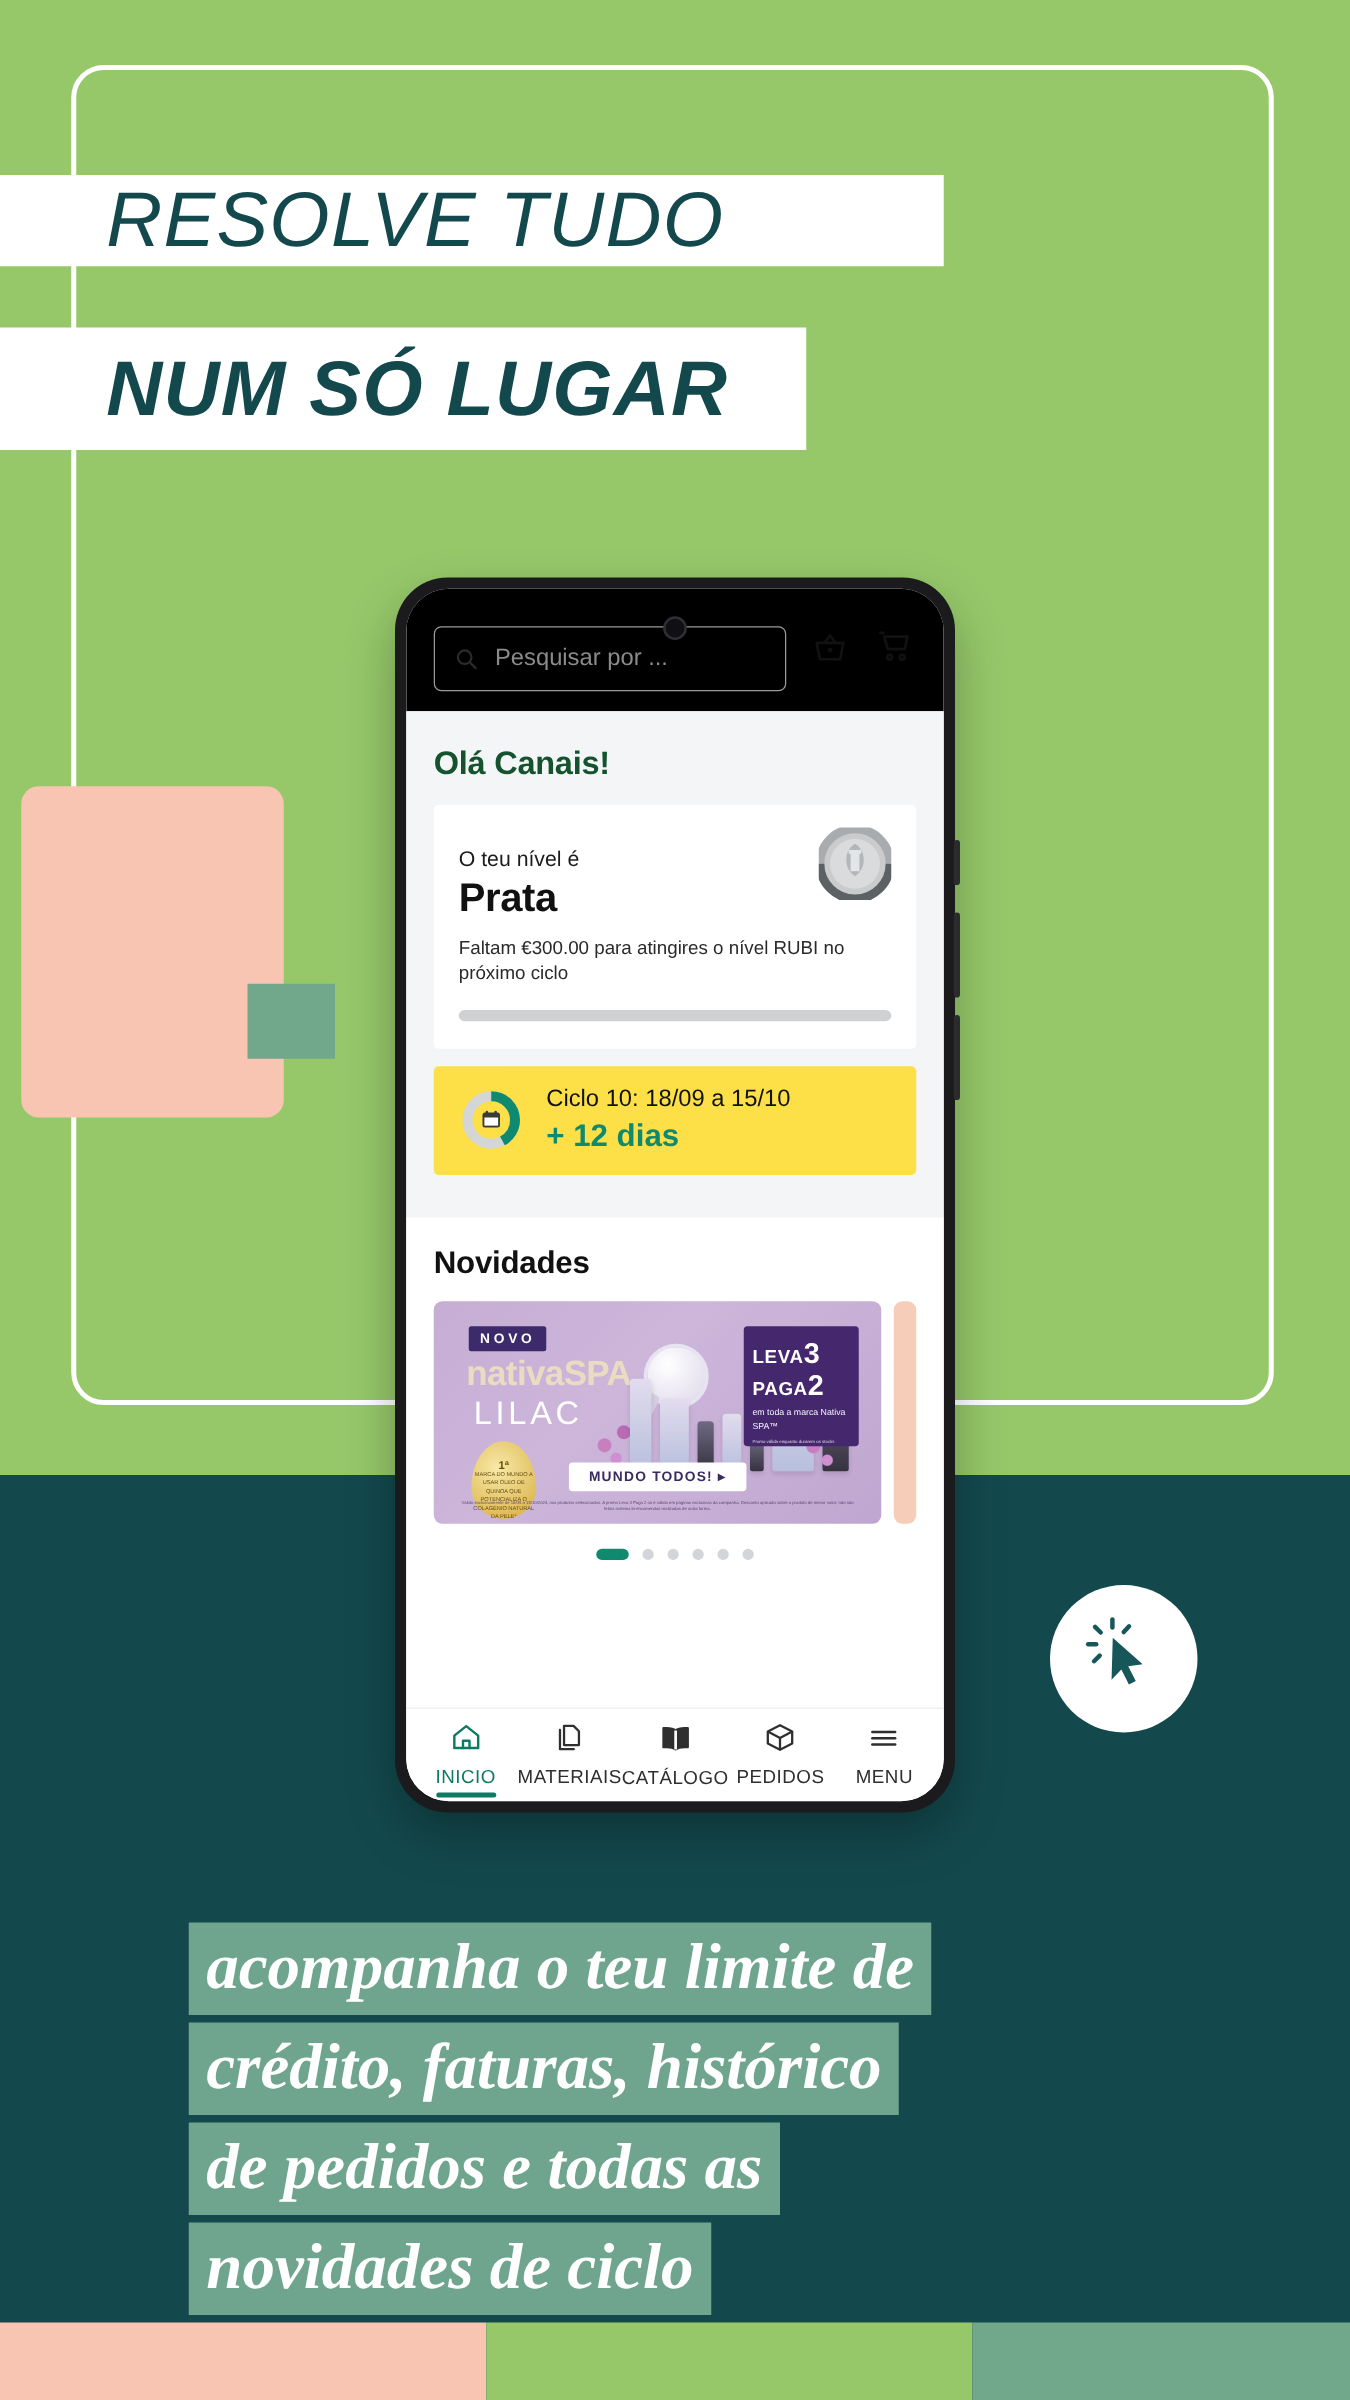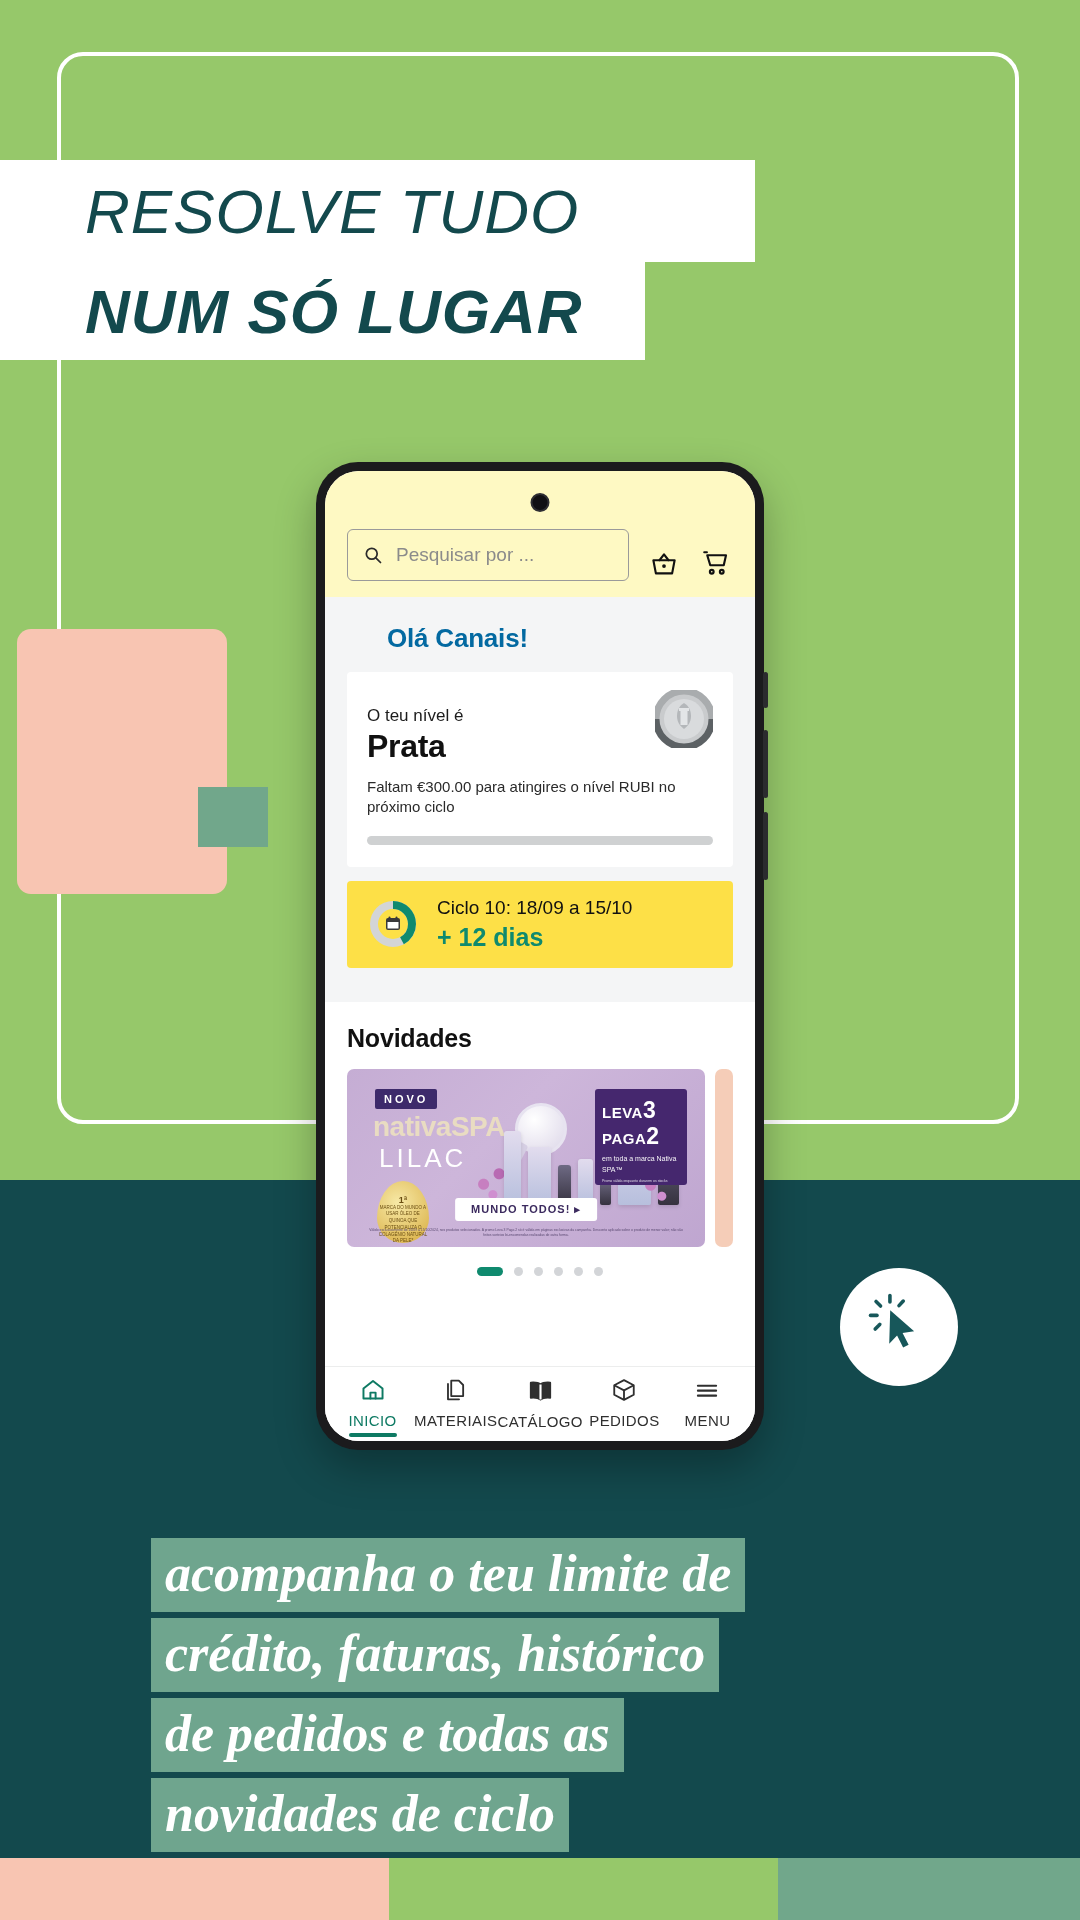--- a/index.html
+++ b/index.html
@@ -20,21 +20,21 @@
   }
 
   
   .head-band{
     position:absolute;background:#ffffff;display:flex;align-items:center;
   }
   .head-band span{
     color:#13494d;font-style:italic;font-weight:700;letter-spacing:1px;
     font-family:"Liberation Sans",sans-serif;white-space:nowrap;
   }
-  #band1{left:0;top:160px;width:755px;height:102px;}
+  #band1{left:0;top:140px;width:755px;height:73px;}
   #band1 span{font-size:62px;margin-left:85px;font-weight:400;}
   #band2{left:0;top:262px;width:645px;height:98px;text-align:center;}
   #band2 span{font-size:62px;margin-left:85px;font-weight:700;}
 
   
   .deco-peach{
     position:absolute;left:17px;top:629px;width:210px;height:265px;
     background:#f8c5b2;border-radius:14px;
   }
   .deco-sage{
@@ -80,33 +80,33 @@
     position:relative;display:flex;flex-direction:column;
   }
   .camera{
     position:absolute;left:50%;top:22px;transform:translateX(-50%);
     width:19px;height:19px;border-radius:50%;background:#101014;
     border:2px solid #2e2e33;box-sizing:border-box;
   }
 
   
   .app-head{
-    padding:58px 22px 16px 22px;display:flex;align-items:flex-end;gap:18px;background:#fef9c3;
+    padding:30px 22px 16px 22px;display:flex;align-items:flex-start;gap:18px;background:#000000;
     flex:0 0 auto;
   }
   .search-box{
     flex:1;height:52px;border:1.5px solid #9a9a9a;border-radius:6px;
     display:flex;align-items:center;gap:12px;padding:0 14px;box-sizing:border-box;
   }
   .search-box .ph{color:#8b8b8b;font-size:19px;}
   .hicon{width:34px;height:34px;display:flex;align-items:center;justify-content:center;flex:0 0 auto;}
 
   
   .app-body{flex:1;background:#f4f5f6;overflow:hidden;display:flex;flex-direction:column;}
-  .greet{font-size:26px;font-weight:700;color:#0369a1;padding:26px 22px 18px 22px;letter-spacing:-.2px;margin-left:40px;}
+  .greet{font-size:26px;font-weight:700;color:#14532d;padding:26px 22px 18px 22px;letter-spacing:-.2px;}
 
   .card{
     background:#fff;margin:0 22px 14px 22px;border-radius:4px;padding:18px 20px 22px 20px;
     position:relative;
   }
   .lvl-sub{font-size:17px;color:#1c1c1c;margin-top:16px;}
   .lvl-name{font-size:32px;font-weight:700;color:#111;margin-top:2px;letter-spacing:-.3px;}
   .lvl-desc{font-size:15px;color:#2a2a2a;line-height:1.35;margin-top:12px;padding-right:8px;}
   .lvl-bar{height:9px;border-radius:5px;background:#cfd1d2;margin-top:18px;}
   .medal{position:absolute;right:20px;top:18px;width:58px;height:58px;}

